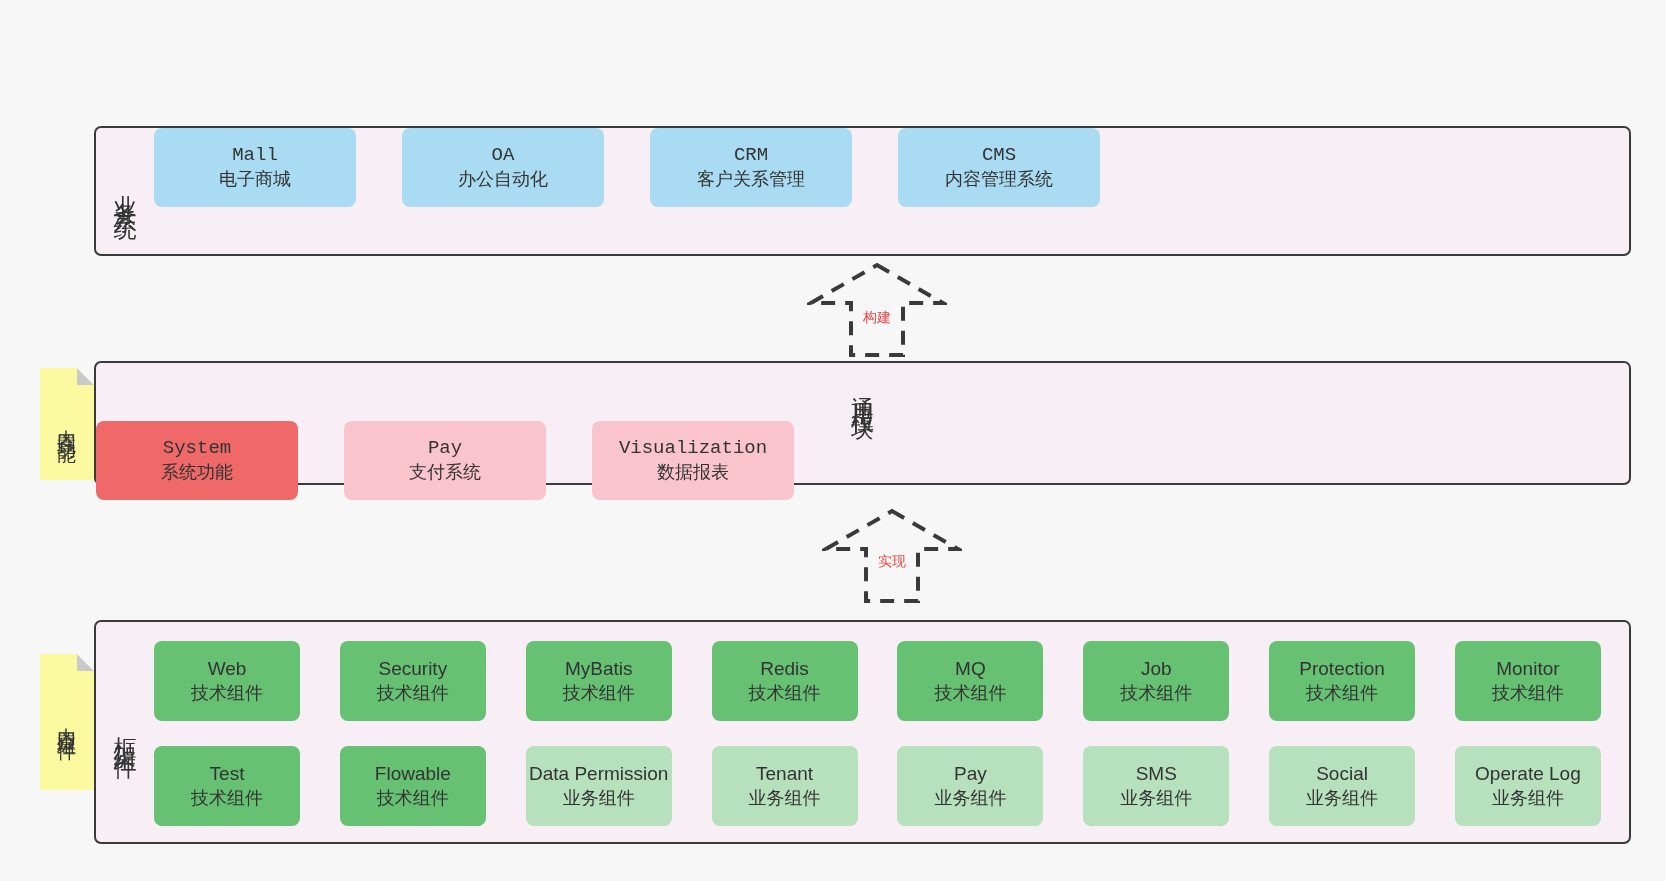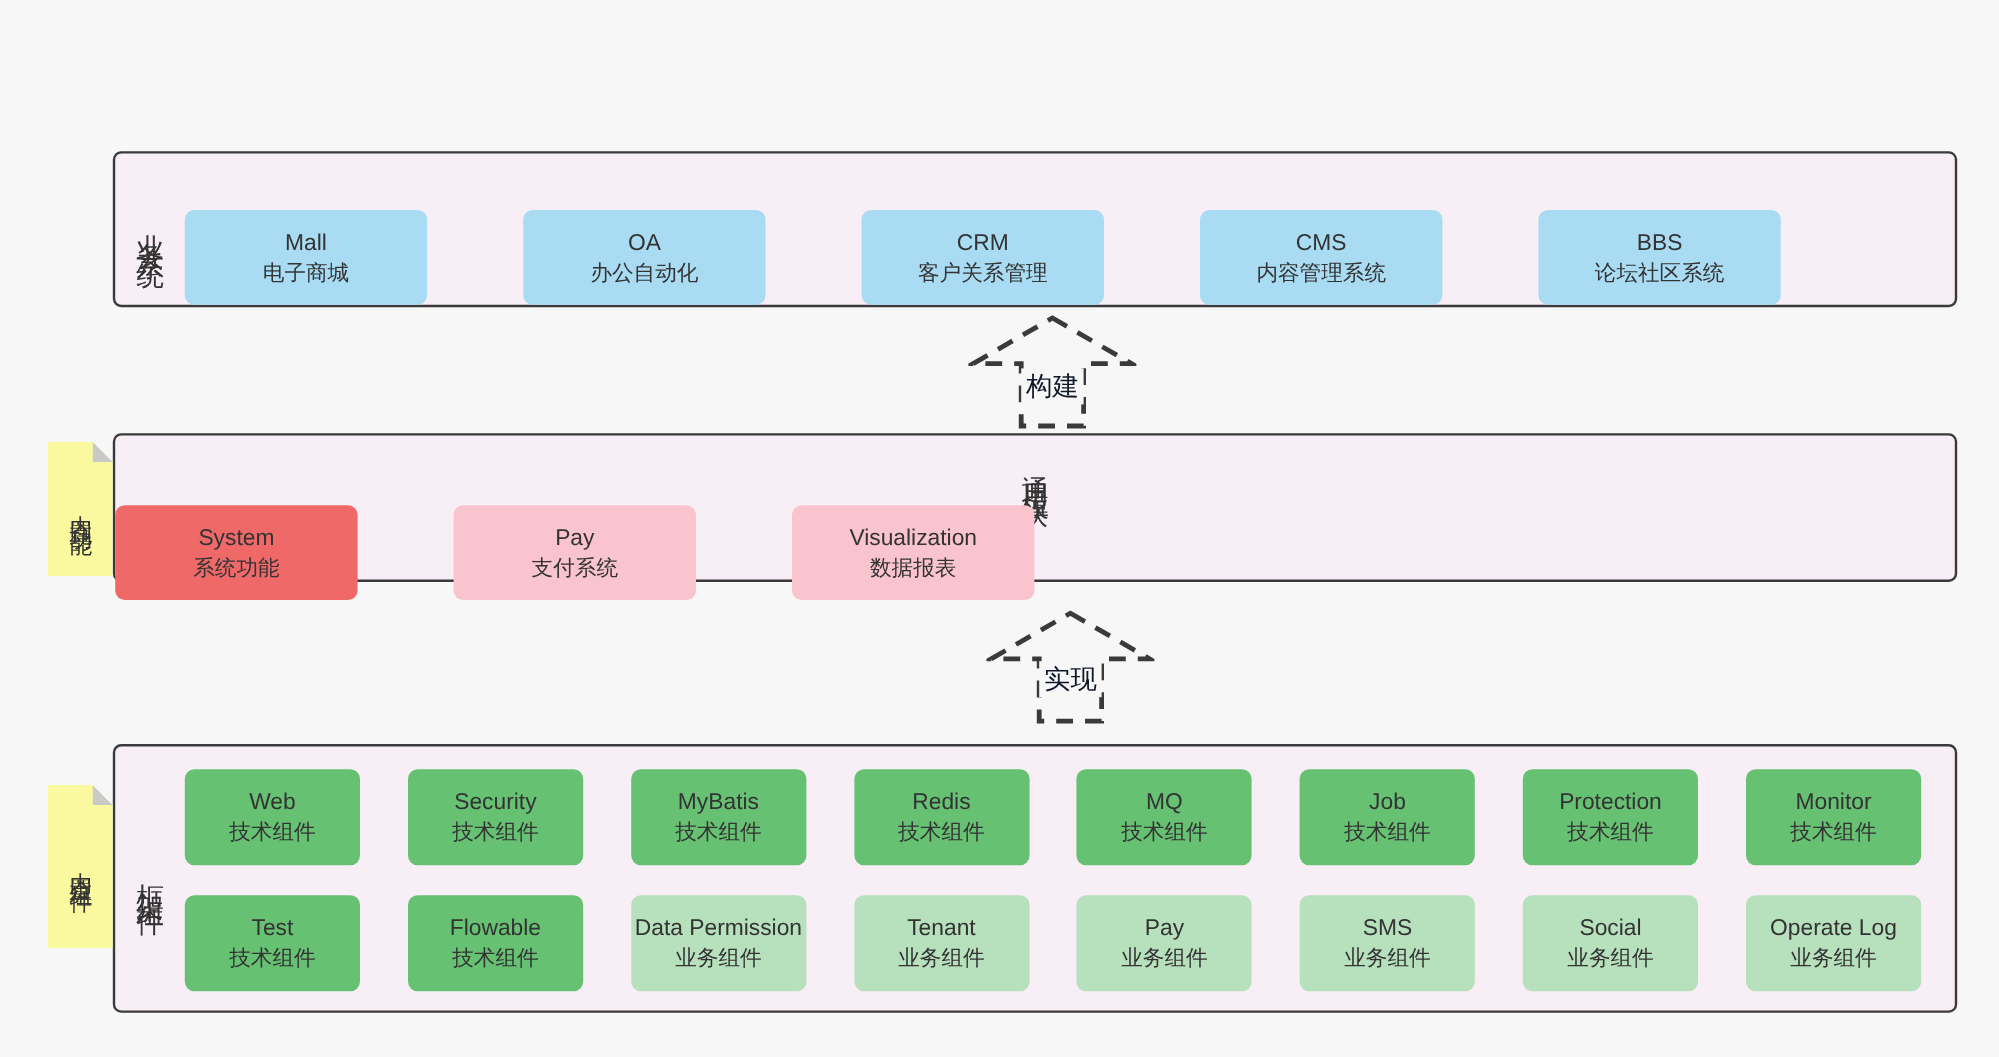--- a/index.html
+++ b/index.html
@@ -7,39 +7,39 @@
     --blue:#a9dcf3; --red:#f06969; --pink:#fac4ce; --green:#66c173;
     --green-light:#b7e0bc; --yellow:#faf9a0; --fold:#c9c9c9; --arrow:#3a3a3a;
   }
   *{box-sizing:border-box}
   body{margin:0;background:var(--page-bg);font-family:"Liberation Sans","DejaVu Sans",sans-serif;color:var(--text);}
   .canvas{position:relative;width:1666px;height:881px;overflow:hidden;background:var(--page-bg);}
   .panel{position:absolute;left:94px;width:1537px;background:var(--panel-bg);
          border:2px solid var(--panel-border);border-radius:7px;display:flex;z-index:1;}
   .label-col{flex:0 0 58px;display:flex;align-items:center;justify-content:center;}
   .v-label{writing-mode:vertical-rl;text-orientation:upright;font-size:23px;letter-spacing:7px;line-height:1;color:var(--text);}
-  .boxes6{flex:1;display:flex;align-items:flex-end;gap:80px;}
+  .boxes6{flex:1;display:flex;align-items:flex-start;gap:46px;font-family:Liberation Mono, monospace;}
   .box{border-radius:8px;display:flex;flex-direction:column;align-items:center;justify-content:center;text-align:center;padding:2px;}
   .box .name{font-size:19px;line-height:25px;}
   .box .desc{font-size:18px;line-height:25px;}
   .b6{width:202px;height:79px;}
   .b8{width:146px;height:80px;}
   .blue{background:var(--blue)} .red{background:var(--red)} .pink{background:var(--pink)}
   .green{background:var(--green)} .green-light{background:var(--green-light)}
   .rows8{flex:1;display:flex;flex-direction:column;gap:25px;padding:19px 28px 0 0;}
   .row8{display:flex;justify-content:space-between;}
   .note{position:absolute;left:40px;width:54px;background:var(--yellow);display:flex;align-items:center;justify-content:center;
         clip-path:polygon(0 0,calc(100% - 17px) 0,100% 17px,100% 100%,0 100%);z-index:2;}
   .note::before{content:"";position:absolute;top:0;right:0;width:17px;height:17px;background:var(--fold);
         clip-path:polygon(0 0,0 100%,100% 100%);}
   .note .v-label{font-size:19px;letter-spacing:5px;}
   .arrow-svg{position:absolute;z-index:0;}
   .arrow-svg path{fill:none;stroke:var(--arrow);stroke-width:4;stroke-dasharray:14 10;}
   .arrow-label{position:absolute;transform:translateX(-50%);background:var(--page-bg);
-        font-size:22px;color:#0f172a;padding:2px 4px;z-index:2;line-height:1.2;}
+        font-size:14px;color:#ef4444;padding:2px 4px;z-index:2;line-height:1.2;}
 </style>
 </head>
 <body>
 
 <div class="canvas">
 
   <div class="panel" style="top:126px;height:130px;">
     <div class="label-col">
       <div class="v-label">业务系统</div>
     </div>
@@ -52,24 +52,20 @@
         <div class="name">OA</div>
         <div class="desc">办公自动化</div>
       </div>
       <div class="box b6 blue">
         <div class="name">CRM</div>
         <div class="desc">客户关系管理</div>
       </div>
       <div class="box b6 blue">
         <div class="name">CMS</div>
         <div class="desc">内容管理系统</div>
-      </div>
-      <div class="box b6 blue">
-        <div class="name">BBS</div>
-        <div class="desc">论坛社区系统</div>
       </div>
     </div>
   </div>
 
   <svg class="arrow-svg" style="left:807px;top:262px;" width="140" height="96" viewBox="0 0 140 96">
     <path d="M70 3 L136 41 L96 41 L96 93 L44 93 L44 41 L4 41 Z"></path>
   </svg>
   <div class="arrow-label" style="left:877px;top:307px;">构建</div>
 
   <div class="note" style="top:368px;height:112px;">

